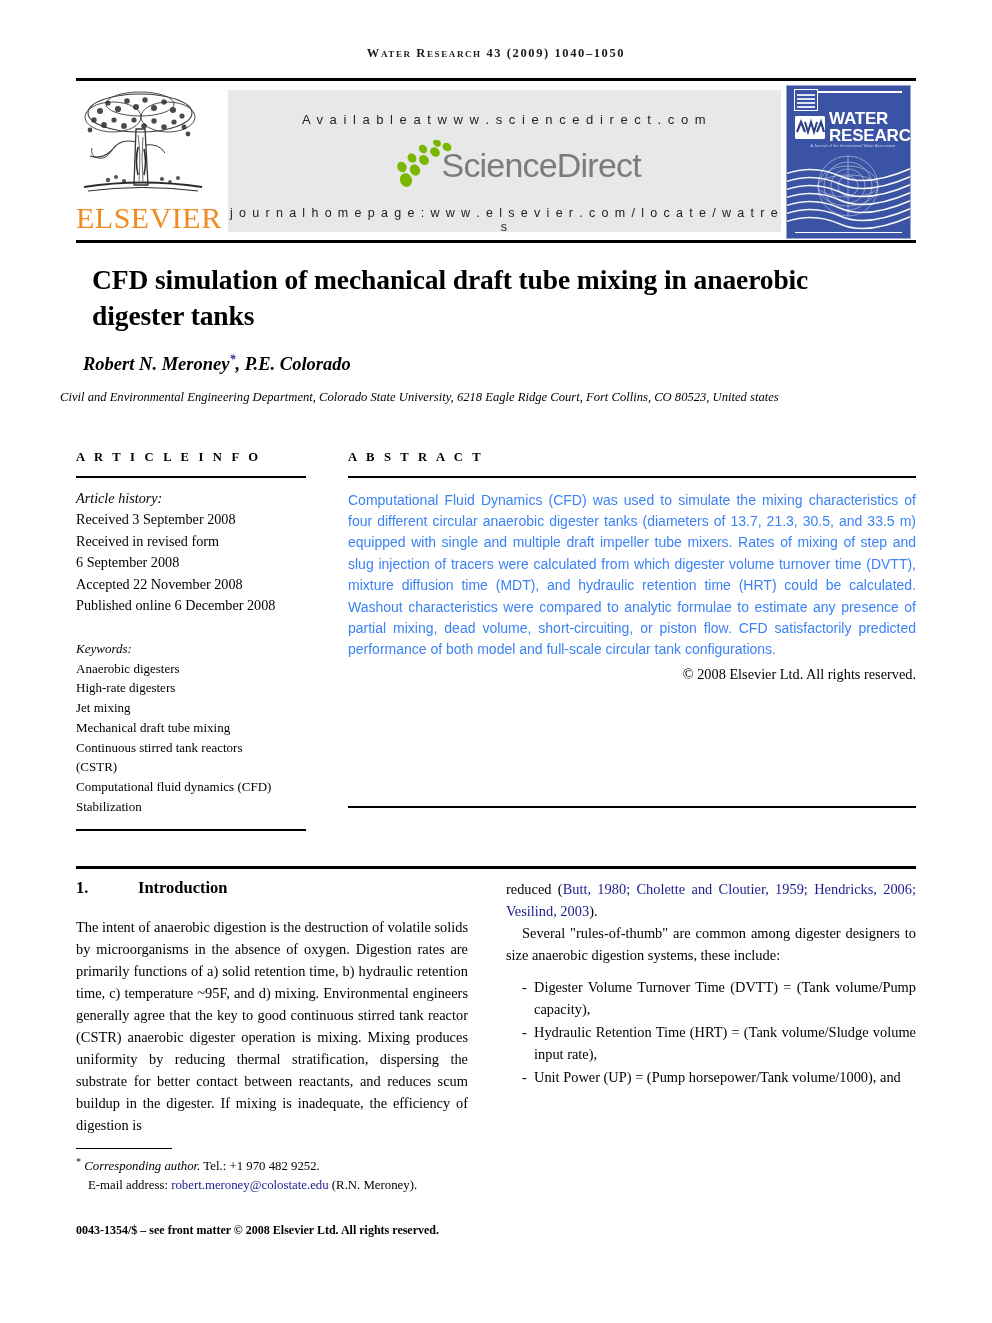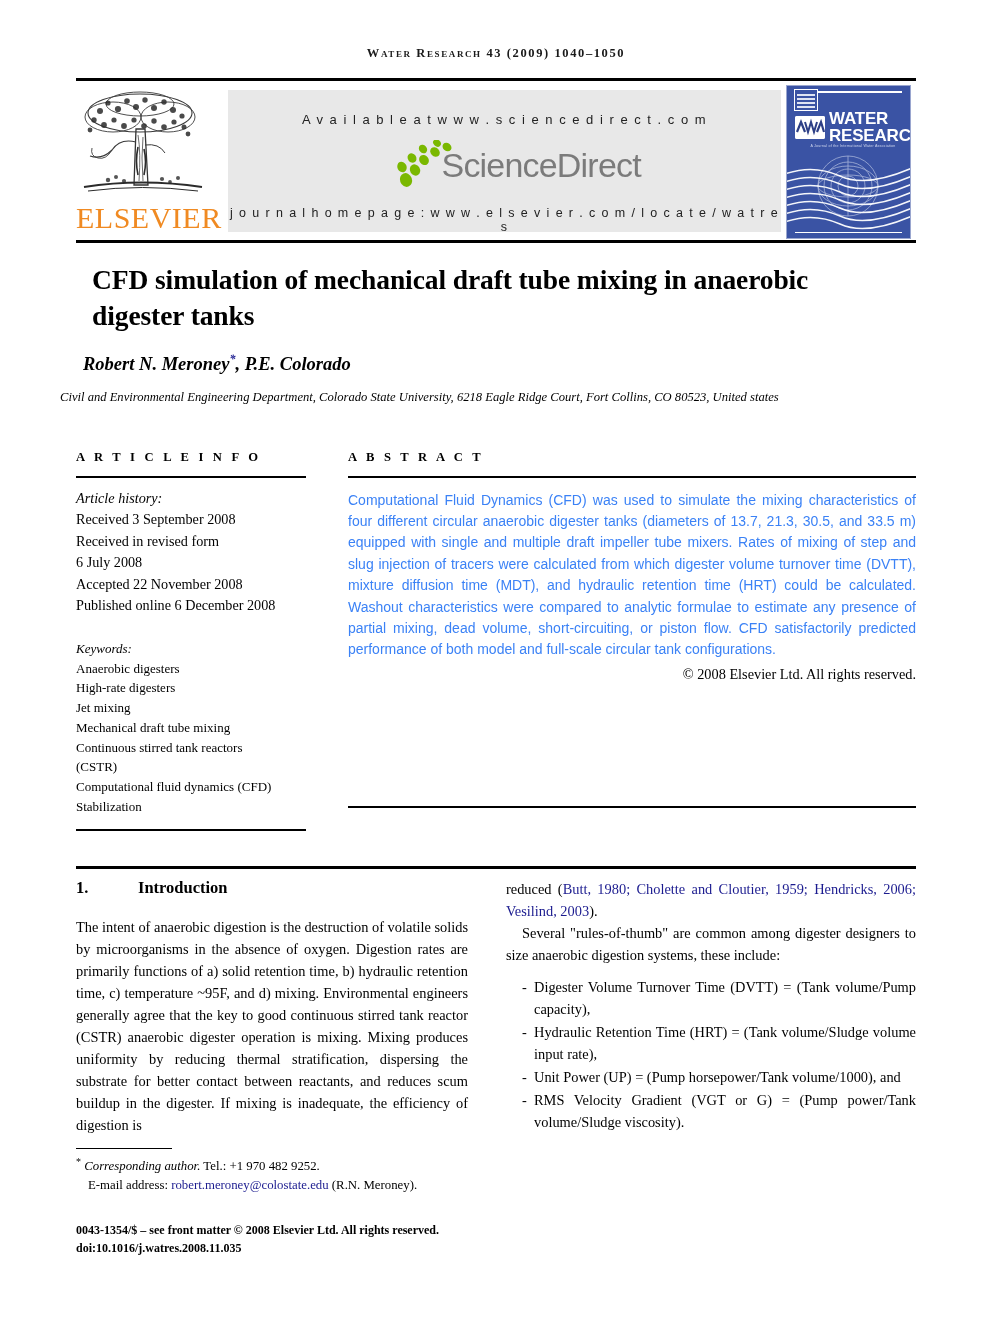--- a/index.html
+++ b/index.html
@@ -515,21 +515,21 @@
   <div class="art-author"><span>Robert N. Meroney</span><sup>*</sup><span>, P.E. Colorado</span></div>
   <div class="art-affil">Civil and Environmental Engineering Department, Colorado State University, 6218 Eagle Ridge Court, Fort Collins, CO 80523, United states</div>
 
   <div class="info-col">
     <div class="sec-label">A R T I C L E   I N F O</div>
     <div class="hr-thin"></div>
     <div class="info-body">
       <div class="ital">Article history:</div>
       <div>Received 3 September 2008</div>
       <div>Received in revised form</div>
-      <div>6 July 2008</div>
+      <div>6 September 2008</div>
       <div>Accepted 22 November 2008</div>
       <div>Published online 6 December 2008</div>
     </div>
     <div class="info-kw">
       <div class="kw-head">Keywords:</div>
       <div>Anaerobic digesters</div>
       <div>High-rate digesters</div>
       <div>Jet mixing</div>
       <div>Mechanical draft tube mixing</div>
       <div>Continuous stirred tank reactors</div>
@@ -555,28 +555,26 @@
     <div class="para">The intent of anaerobic digestion is the destruction of volatile solids by microorganisms in the absence of oxygen. Digestion rates are primarily functions of a) solid retention time, b) hydraulic retention time, c) temperature ~95F, and d) mixing. Environmental engineers generally agree that the key to good continuous stirred tank reactor (CSTR) anaerobic digester operation is mixing. Mixing produces uniformity by reducing thermal stratification, dispersing the substrate for better contact between reactants, and reduces scum buildup in the digester. If mixing is inadequate, the efficiency of digestion is</div>
   </div>
 
   <div class="col-right">
     <div class="para"><span>reduced (</span><span class="cite">Butt, 1980; Cholette and Cloutier, 1959; Hendricks, 2006; Vesilind, 2003</span><span>).</span></div>
     <div class="para">Several "rules-of-thumb" are common among digester designers to size anaerobic digestion systems, these include:</div>
     <ul class="rules">
       <li>Digester Volume Turnover Time (DVTT) = (Tank volume/Pump capacity),</li>
       <li>Hydraulic Retention Time (HRT) = (Tank volume/Sludge volume input rate),</li>
       <li>Unit Power (UP) = (Pump horsepower/Tank volume/1000), and</li>
-      <li>RMS Velocity Gradient (VGT or G) = (Pump power/Tank volume/Sludge viscosity).</li>
     </ul>
   </div>
 
   <div class="fn-rule"></div>
   <div class="footnote">
     <div><span class="star">*</span> <span class="ca">Corresponding author.</span> <span>Tel.: +1 970 482 9252.</span></div>
     <div class="l2"><span>E-mail address:</span> <span class="mail">robert.meroney@colostate.edu</span> <span>(R.N. Meroney).</span></div>
   </div>
 
   <div class="footer-block">
     <div>0043-1354/$ – see front matter © 2008 Elsevier Ltd. All rights reserved.</div>
-    <div>doi:10.1016/j.watres.2008.11.035</div>
   </div>
 
 </div>
 
 </body></html>

